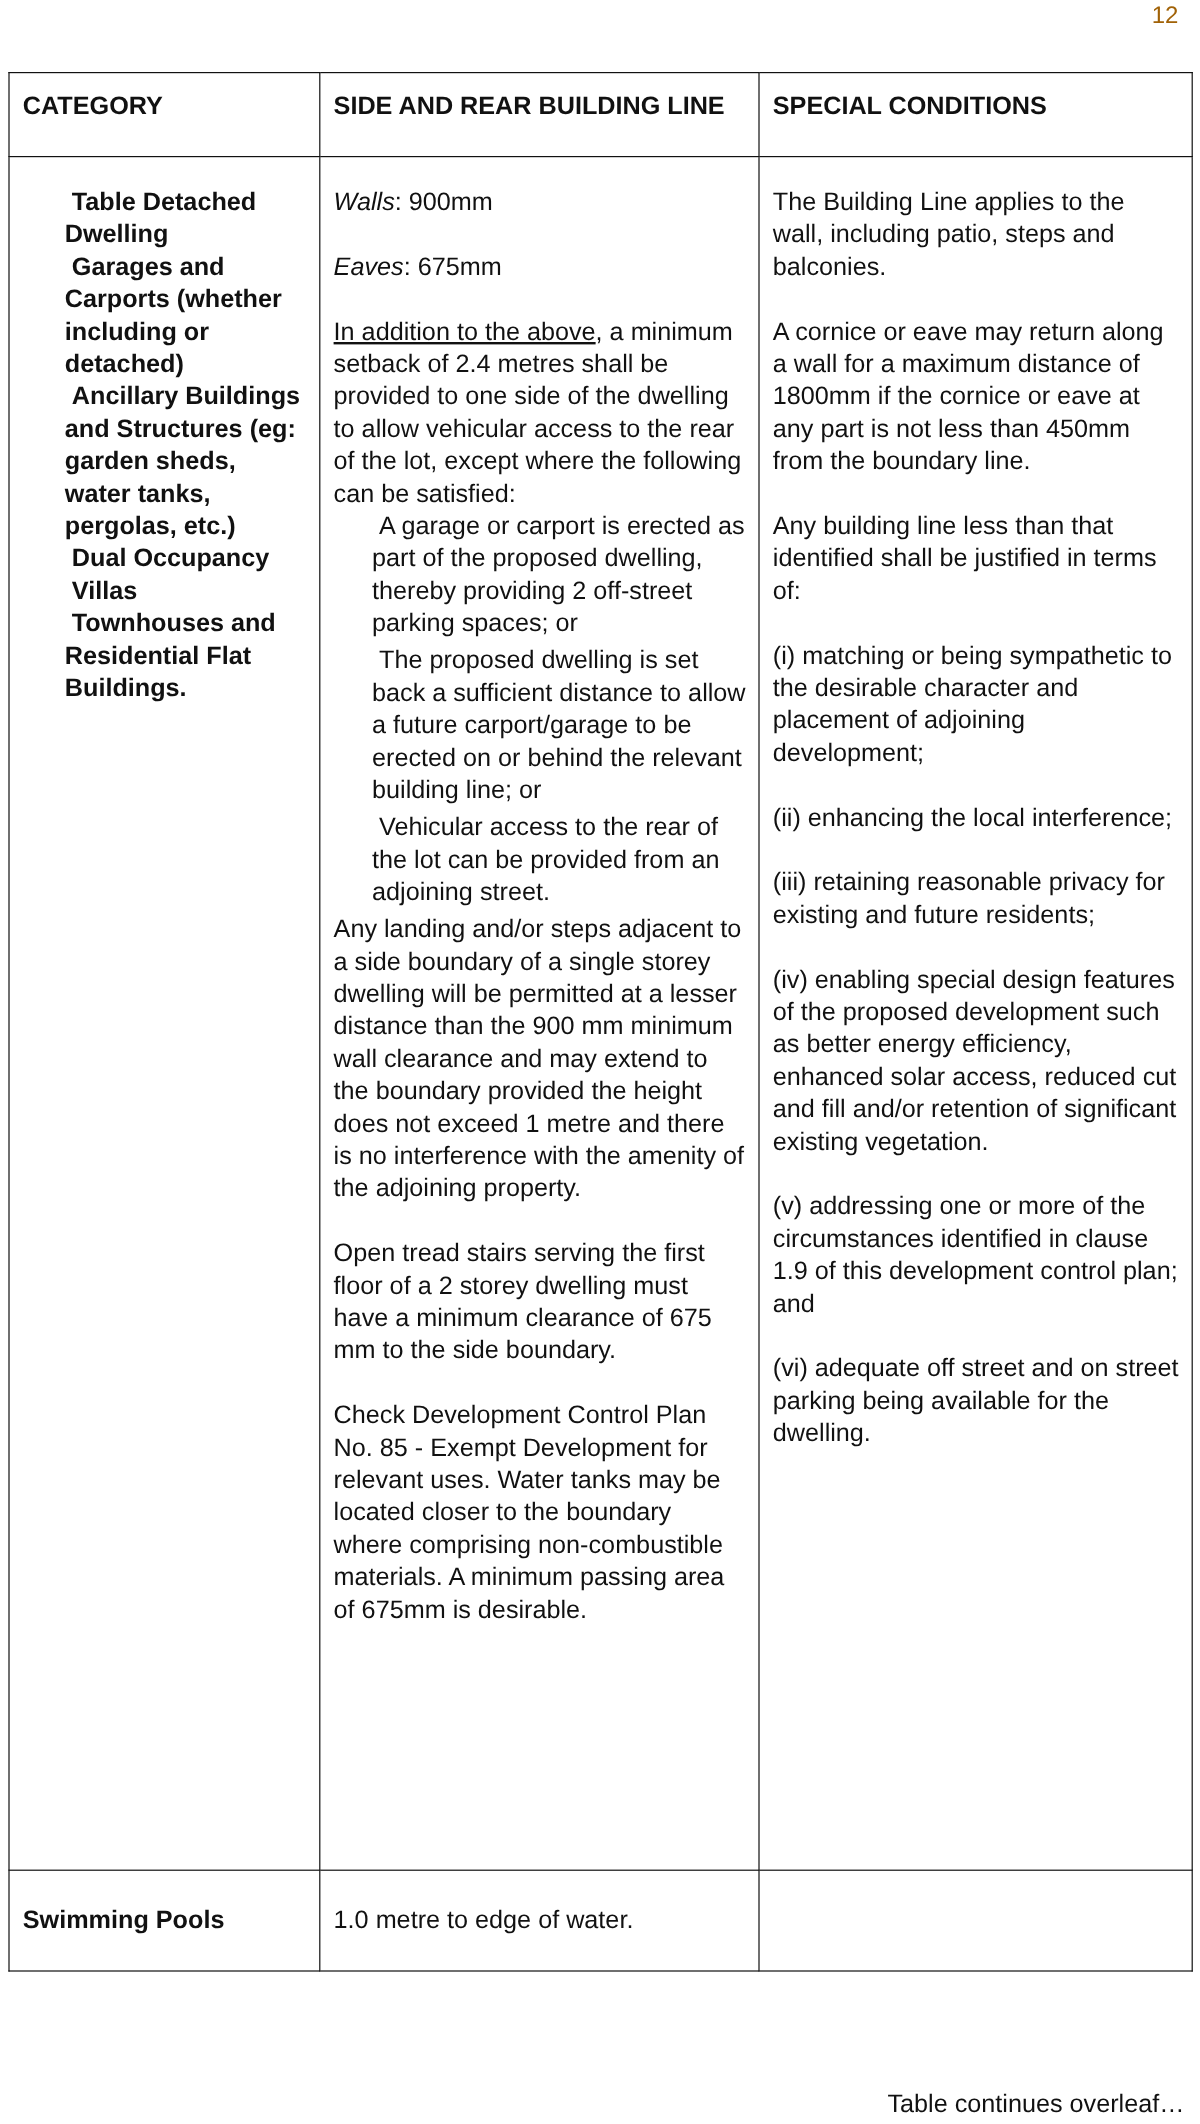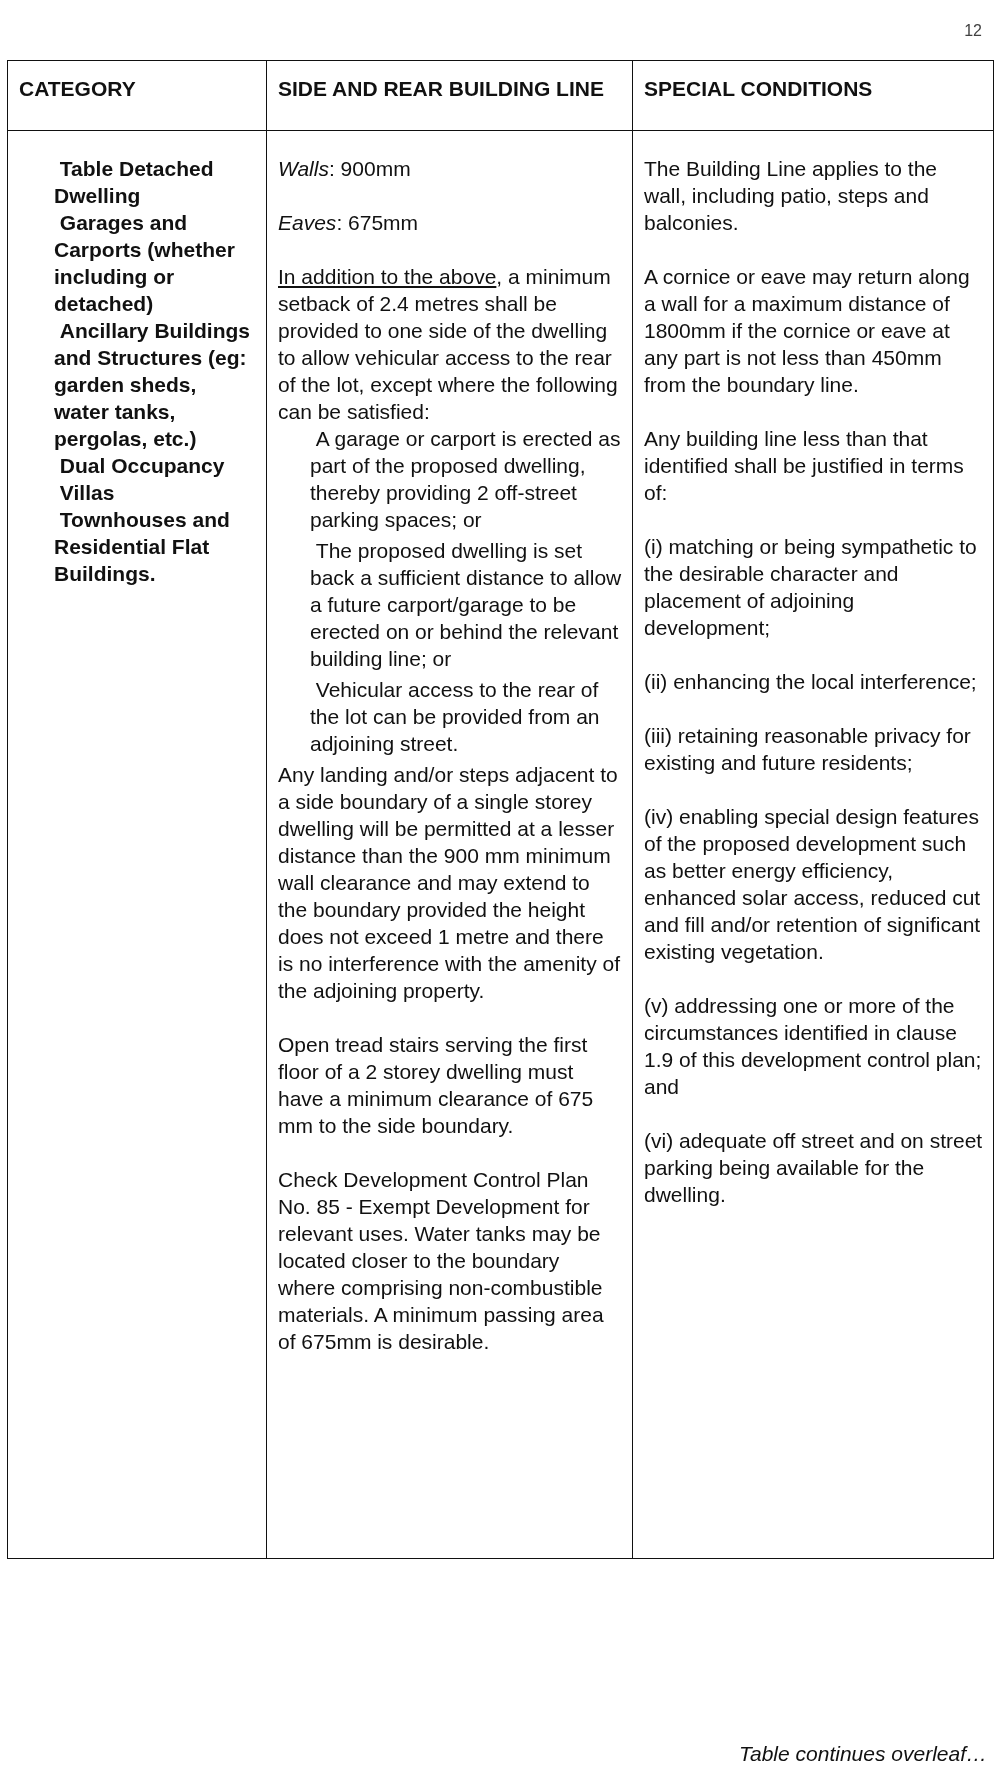--- a/index.html
+++ b/index.html
@@ -12,23 +12,22 @@
       height: 1770px;
       position: relative;
       font-family: "Liberation Sans", sans-serif;
       color: #111111;
       overflow: hidden;
     }
     .page-number {
       position: absolute;
       top: 2px;
       right: 18px;
-      font-size: 16px;
-      color: #404040;
-      margin-top: 20px;
+      font-size: 20px;
+      color: #a16207;
     }
     .doc-table {
       position: absolute;
       top: 60px;
       left: 7px;
       width: 986px;
       border-collapse: collapse;
       table-layout: fixed;
     }
     .doc-table td, .doc-table th {
@@ -116,21 +115,20 @@
     .pool-line {
       padding: 0 10px 0 11px !important;
       font-size: 21px;
     }
     .footer-note {
       position: absolute;
       top: 1742px;
       right: 13px;
       font-size: 21px;
       color: #111;
-      font-style: italic;
     }
   </style>
 </head>
 <body>
 
 <div class="page-number">12</div>
 
 <table class="doc-table">
   <colgroup>
     <col class="col1">
@@ -170,16 +168,21 @@
       <p>A cornice or eave may return along a wall for a maximum distance of 1800mm if the cornice or eave at any part is not less than 450mm from the boundary line.</p>
       <p>Any building line less than that identified shall be justified in terms of:</p>
       <p>(i) matching or being sympathetic to the desirable character and placement of adjoining development;</p>
       <p>(ii) enhancing the local interference;</p>
       <p>(iii) retaining reasonable privacy for existing and future residents;</p>
       <p>(iv) enabling special design features of the proposed development such as better energy efficiency, enhanced solar access, reduced cut and fill and/or retention of significant existing vegetation.</p>
       <p>(v) addressing one or more of the circumstances identified in clause 1.9 of this development control plan; and</p>
       <p>(vi) adequate off street and on street parking being available for the dwelling.</p>
     </td>
   </tr>
+  <tr class="pool-row">
+    <td class="pool-cat">Swimming Pools</td>
+    <td class="pool-line">1.0 metre to edge of water.</td>
+    <td class="pool-cond"></td>
+  </tr>
 </tbody>
   </table>
 
 <div class="footer-note">Table continues overleaf…</div>
 
 </body></html>

